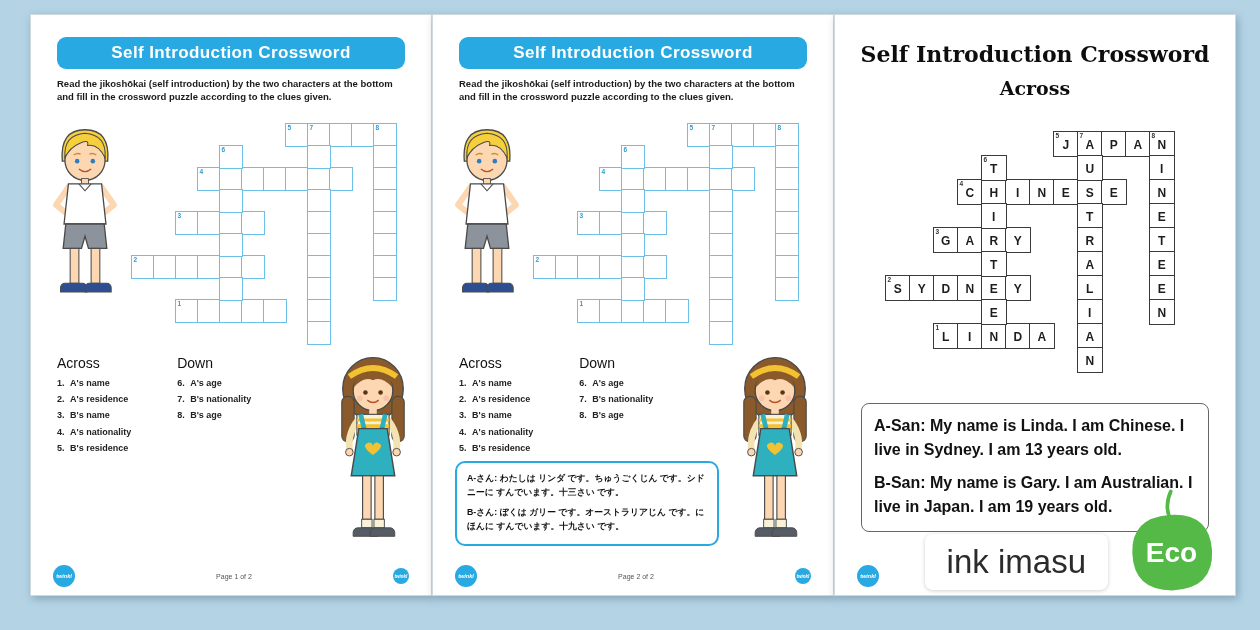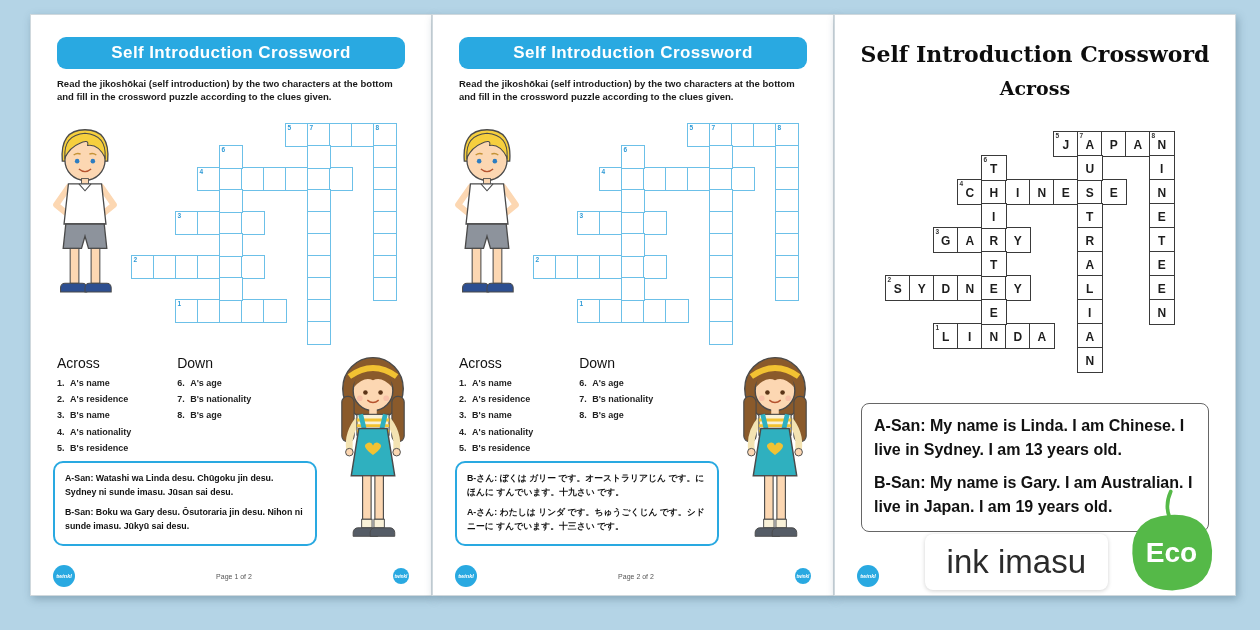--- a/index.html
+++ b/index.html
@@ -215,24 +215,20 @@
           <span class="cnum">7.</span>
           <span>B's nationality</span>
         </div>
       <div class="clue-item">
           <span class="cnum">8.</span>
           <span>B's age</span>
         </div>
     </div>
   </div>
 
-  <div class="dialogue">
-    <p><span class="spk">A-San:</span> <span>Watashi wa Linda desu. Chūgoku jin desu. Sydney ni sunde imasu. Jūsan sai desu.</span></p>
-    <p><span class="spk">B-San:</span> <span>Boku wa Gary desu. Ōsutoraria jin desu. Nihon ni sunde imasu. Jūkyū sai desu.</span></p>
-  </div>
 
   <div class="girl">
     <svg viewBox="0 0 110 215">
       <ellipse cx="55" cy="40" rx="32" ry="33" fill="#8a5a2b" stroke="#4a4a4a" stroke-width="1.5"></ellipse>
       <rect x="22" y="48" width="13" height="48" rx="6" fill="#8a5a2b" stroke="#4a4a4a" stroke-width="1.2"></rect>
       <rect x="75" y="48" width="13" height="48" rx="6" fill="#8a5a2b" stroke="#4a4a4a" stroke-width="1.2"></rect>
       <circle cx="55" cy="42" r="21" fill="#fcd7b2" stroke="#4a4a4a" stroke-width="1.5"></circle>
       <path d="M35,38 Q36,19 55,18 Q74,19 75,38 Q64,26 55,31 Q46,26 35,38 Z" fill="#8a5a2b"></path>
       <path d="M30,27 Q55,9 80,27" stroke="#f2c232" stroke-width="6" fill="none"></path>
       <circle cx="47" cy="44" r="2.4" fill="#5a3417"></circle>
@@ -399,22 +395,22 @@
           <span>B's nationality</span>
         </div>
       <div class="clue-item">
           <span class="cnum">8.</span>
           <span>B's age</span>
         </div>
     </div>
   </div>
 
   <div class="dialogue">
+    <p><span class="spk">A-さん:</span> <span>わたしは リンダ です。ちゅうごくじん です。シドニーに すんでいます。十三さい です。</span></p>
     <p><span class="spk">B-さん:</span> <span>ぼくは ガリー です。オーストラリアじん です。にほんに すんでいます。十九さい です。</span></p>
-    <p><span class="spk">A-さん:</span> <span>わたしは リンダ です。ちゅうごくじん です。シドニーに すんでいます。十三さい です。</span></p>
   </div>
 
   <div class="girl">
     <svg viewBox="0 0 110 215">
       <ellipse cx="55" cy="40" rx="32" ry="33" fill="#8a5a2b" stroke="#4a4a4a" stroke-width="1.5"></ellipse>
       <rect x="22" y="48" width="13" height="48" rx="6" fill="#8a5a2b" stroke="#4a4a4a" stroke-width="1.2"></rect>
       <rect x="75" y="48" width="13" height="48" rx="6" fill="#8a5a2b" stroke="#4a4a4a" stroke-width="1.2"></rect>
       <circle cx="55" cy="42" r="21" fill="#fcd7b2" stroke="#4a4a4a" stroke-width="1.5"></circle>
       <path d="M35,38 Q36,19 55,18 Q74,19 75,38 Q64,26 55,31 Q46,26 35,38 Z" fill="#8a5a2b"></path>
       <path d="M30,27 Q55,9 80,27" stroke="#f2c232" stroke-width="6" fill="none"></path>

